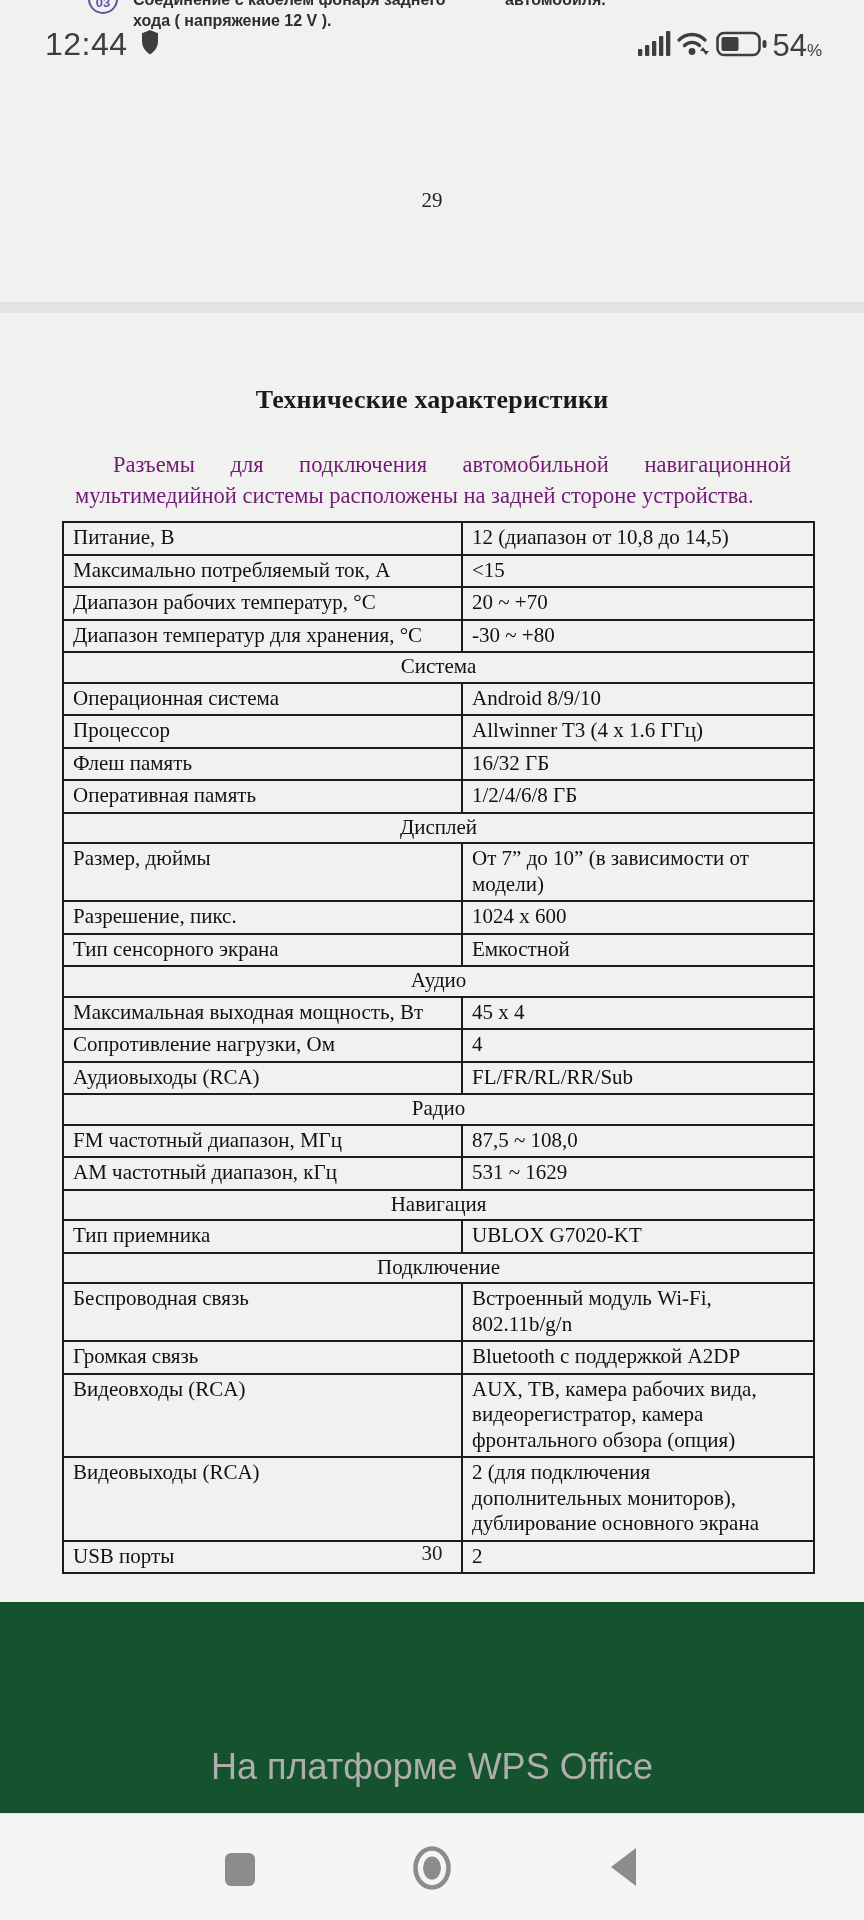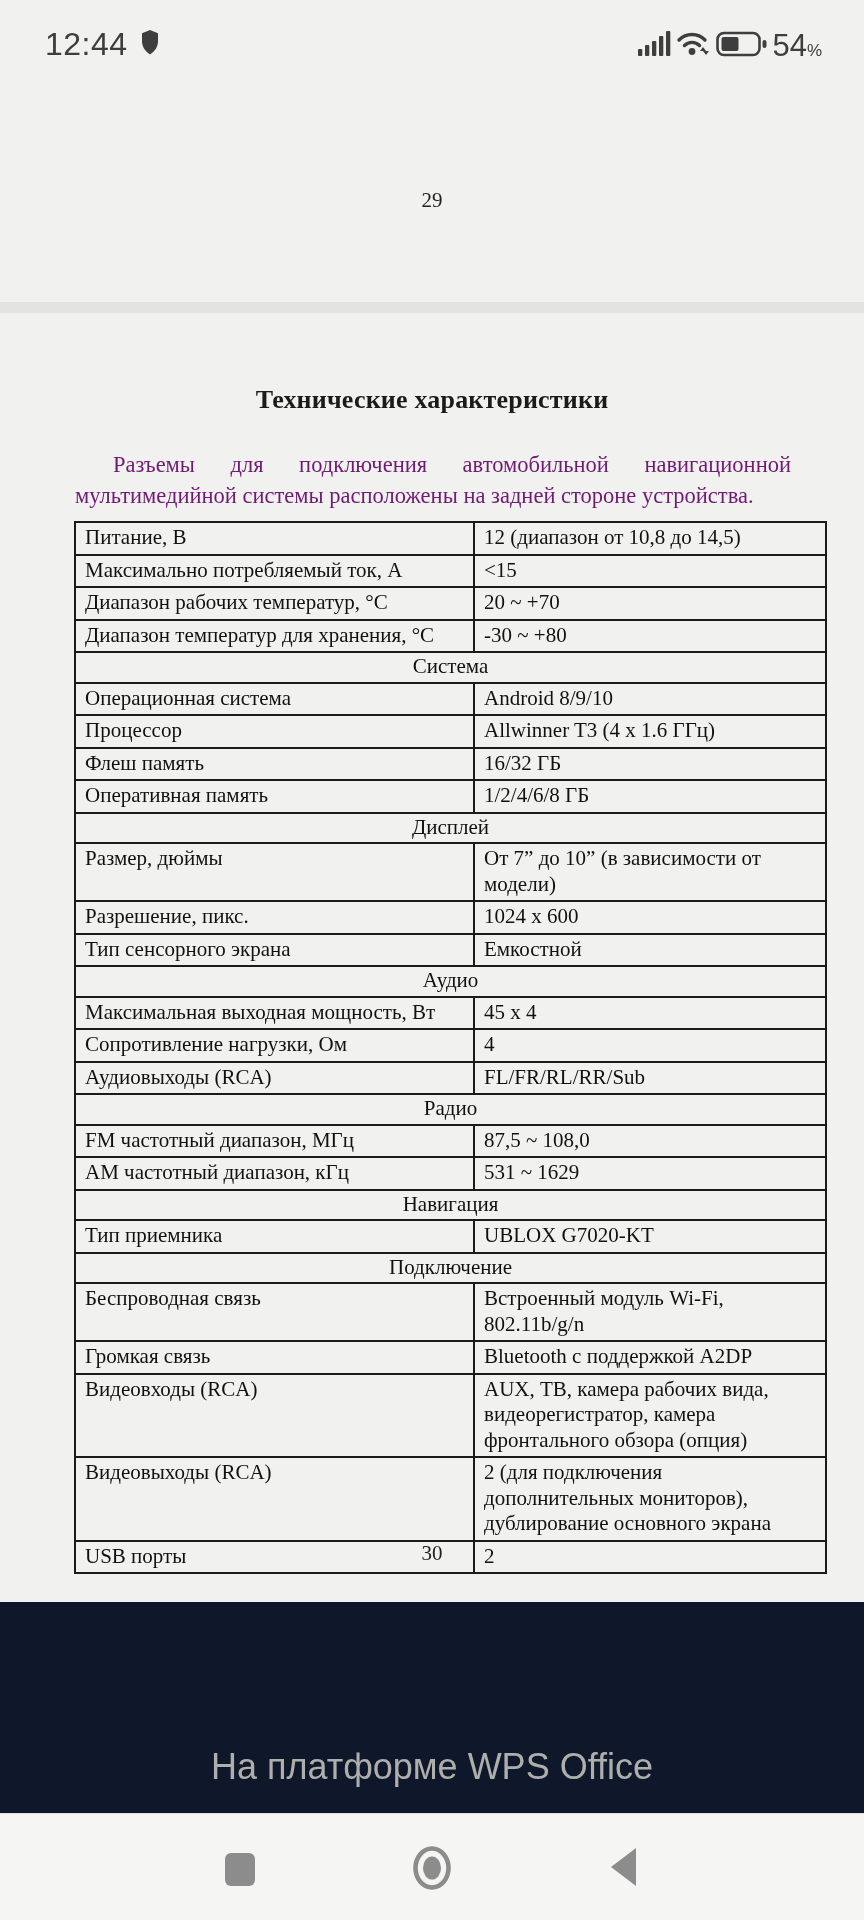--- a/index.html
+++ b/index.html
@@ -35,49 +35,55 @@
   .pagenum { position:absolute; left:0; right:0; text-align:center; font-size:21px; color:#222;}
   .pagenum-29 { top:188px; }
   .page-divider { position:absolute; top:302px; left:0; right:0; height:11px; background:#e3e3e1;}
 
   
   .doc-title { position:absolute; top:385px; left:0; right:0; text-align:center;
     font-size:26px; font-weight:700; letter-spacing:.2px;}
   .doc-intro { position:absolute; top:449px; left:75px; width:716px;
     font-size:22.5px; line-height:31px; text-align:justify; text-indent:38px; color:#701a75;}
 
-  .spec-table { position:absolute; top:521px; left:74px; width:751px;
+  .spec-table { position:absolute; top:521px; left:62px; width:751px;
     border-collapse:collapse; table-layout:fixed;padding-left:12px;}
   .spec-table td { border:2px solid #1b1b1b; font-size:21px; line-height:25.5px;
     padding:2px 9px 3px 9px; vertical-align:top; color:#111;}
   .spec-table col.c1 { width:399px;}
   .spec-table col.c2 { width:352px;}
   .spec-table td.section-cell { text-align:center; padding:1px 4px 2px 4px;}
   .spec-table { border:2.5px solid #1b1b1b;}
 
   .pagenum-30 { top:1541px; }
 
   
-  .bottom-band { position:absolute; top:1602px; left:0; right:0; height:211px; background:#0f172a;}
+  .bottom-band { position:absolute; top:1602px; left:0; right:0; height:211px; background:#14532d;}
   .watermark { position:absolute; top:144px; left:0; right:0; text-align:center;
     font-family:"Liberation Sans","DejaVu Sans",sans-serif; font-size:36px; color:#aeaeac;}
 
   
   .nav-bar { position:absolute; top:1813px; left:0; right:0; height:107px; background:#f5f5f4;
     border-top:1px solid #e0e0de;}
   .nav-btn { position:absolute; background:none; border:none; cursor:pointer; padding:0;}
   .nav-recents { left:222px; top:38px;}
   .nav-home { left:408px; top:31px;}
   .nav-back { left:606px; top:32px;}
 </style>
 </head>
 <body>
 
 <div class="screen">
 
+  <div class="prev-fragment">
+    <div class="step-badge">03</div>
+    <div class="frag-l1">Соединение с кабелем фонаря заднего</div>
+    <div class="frag-l1r">автомобиля.</div>
+    <div class="frag-l2">хода ( напряжение 12 V ).</div>
+  </div>
 
   <div class="status-bar">
     <div class="sb-left">
       <span class="sb-time">12:44</span>
       <span class="sb-icon">
         <svg width="20" height="27" viewBox="0 0 20 27">
           <path d="M10 1 L18 4.2 V12 C18 18 14.5 22.6 10 25.5 C5.5 22.6 2 18 2 12 V4.2 Z" fill="#3e3e3e"></path>
         </svg>
       </span>
     </div>

